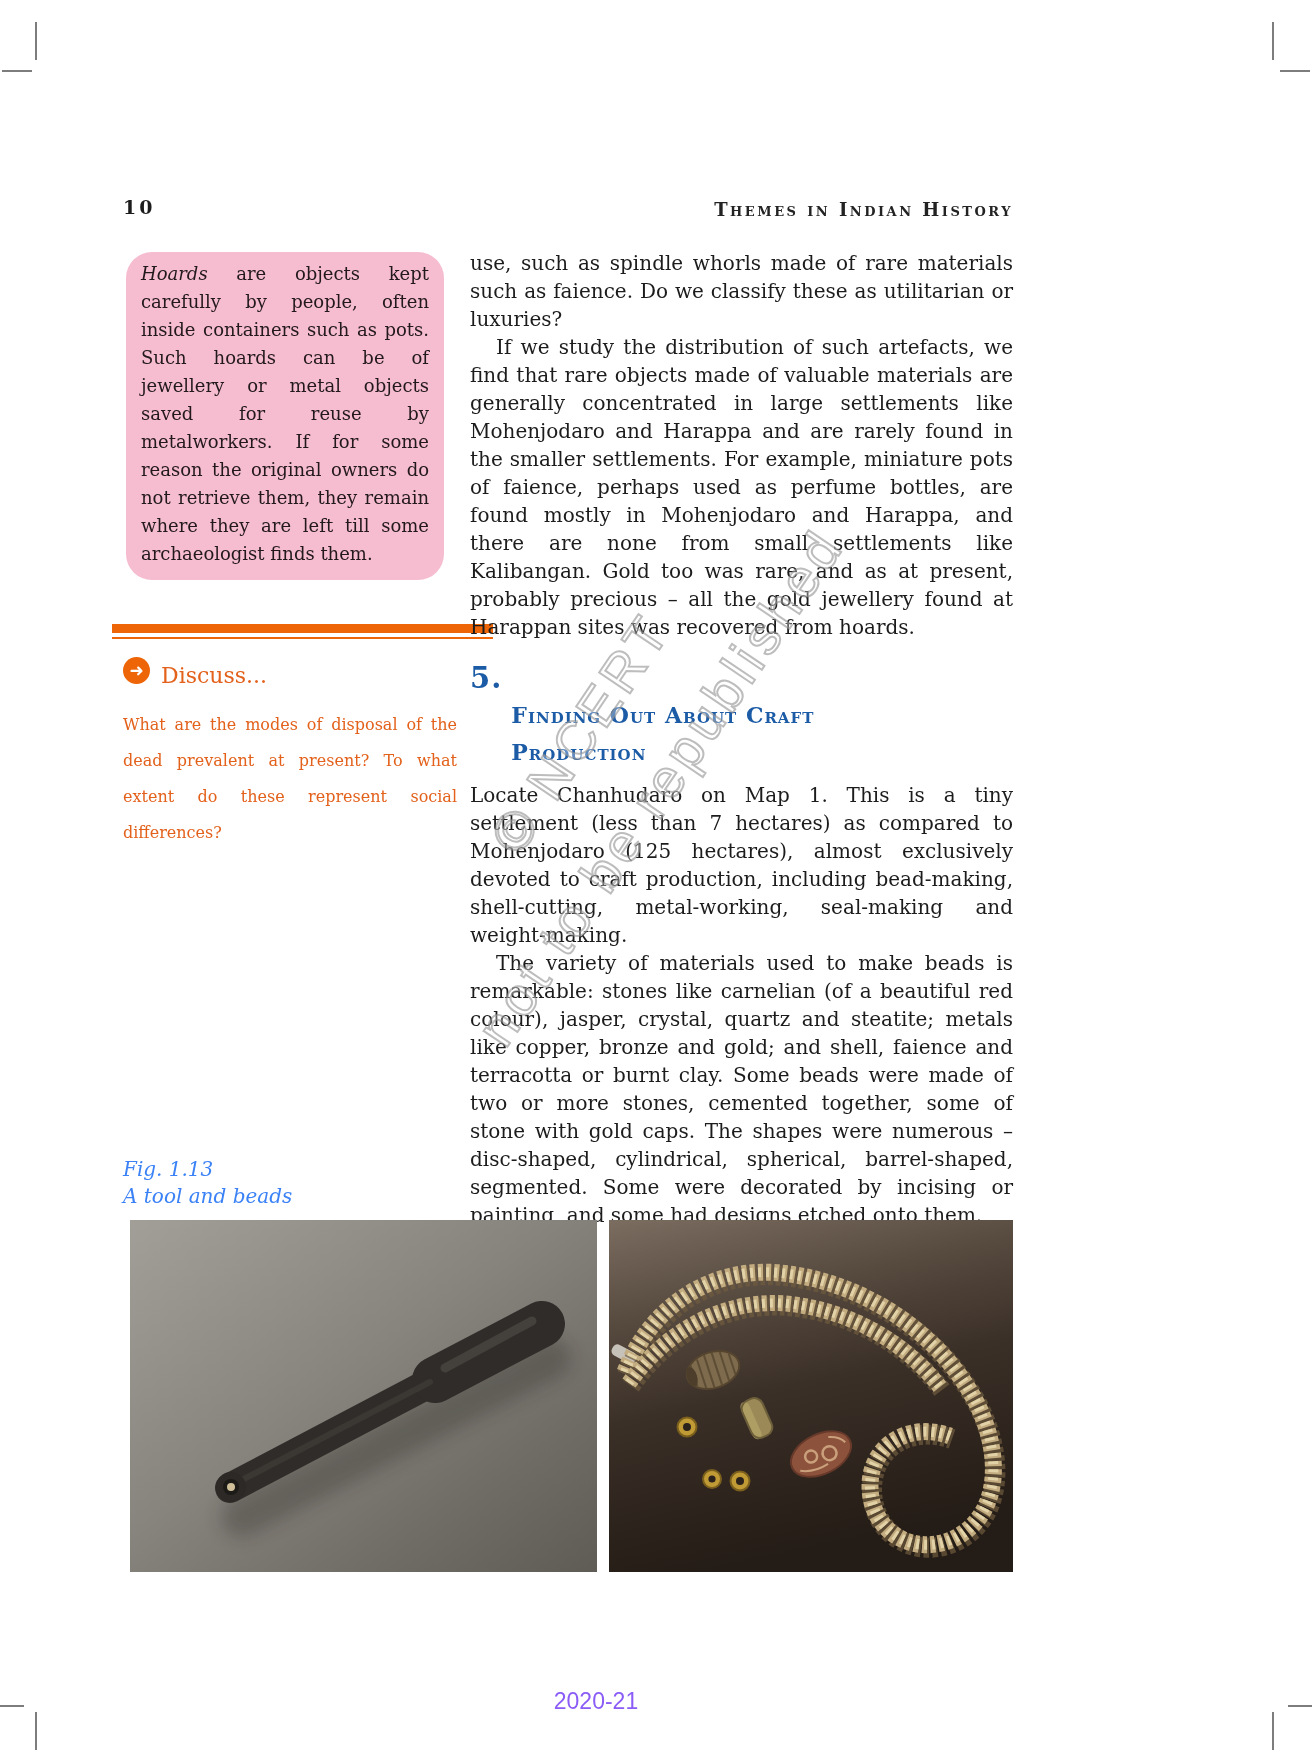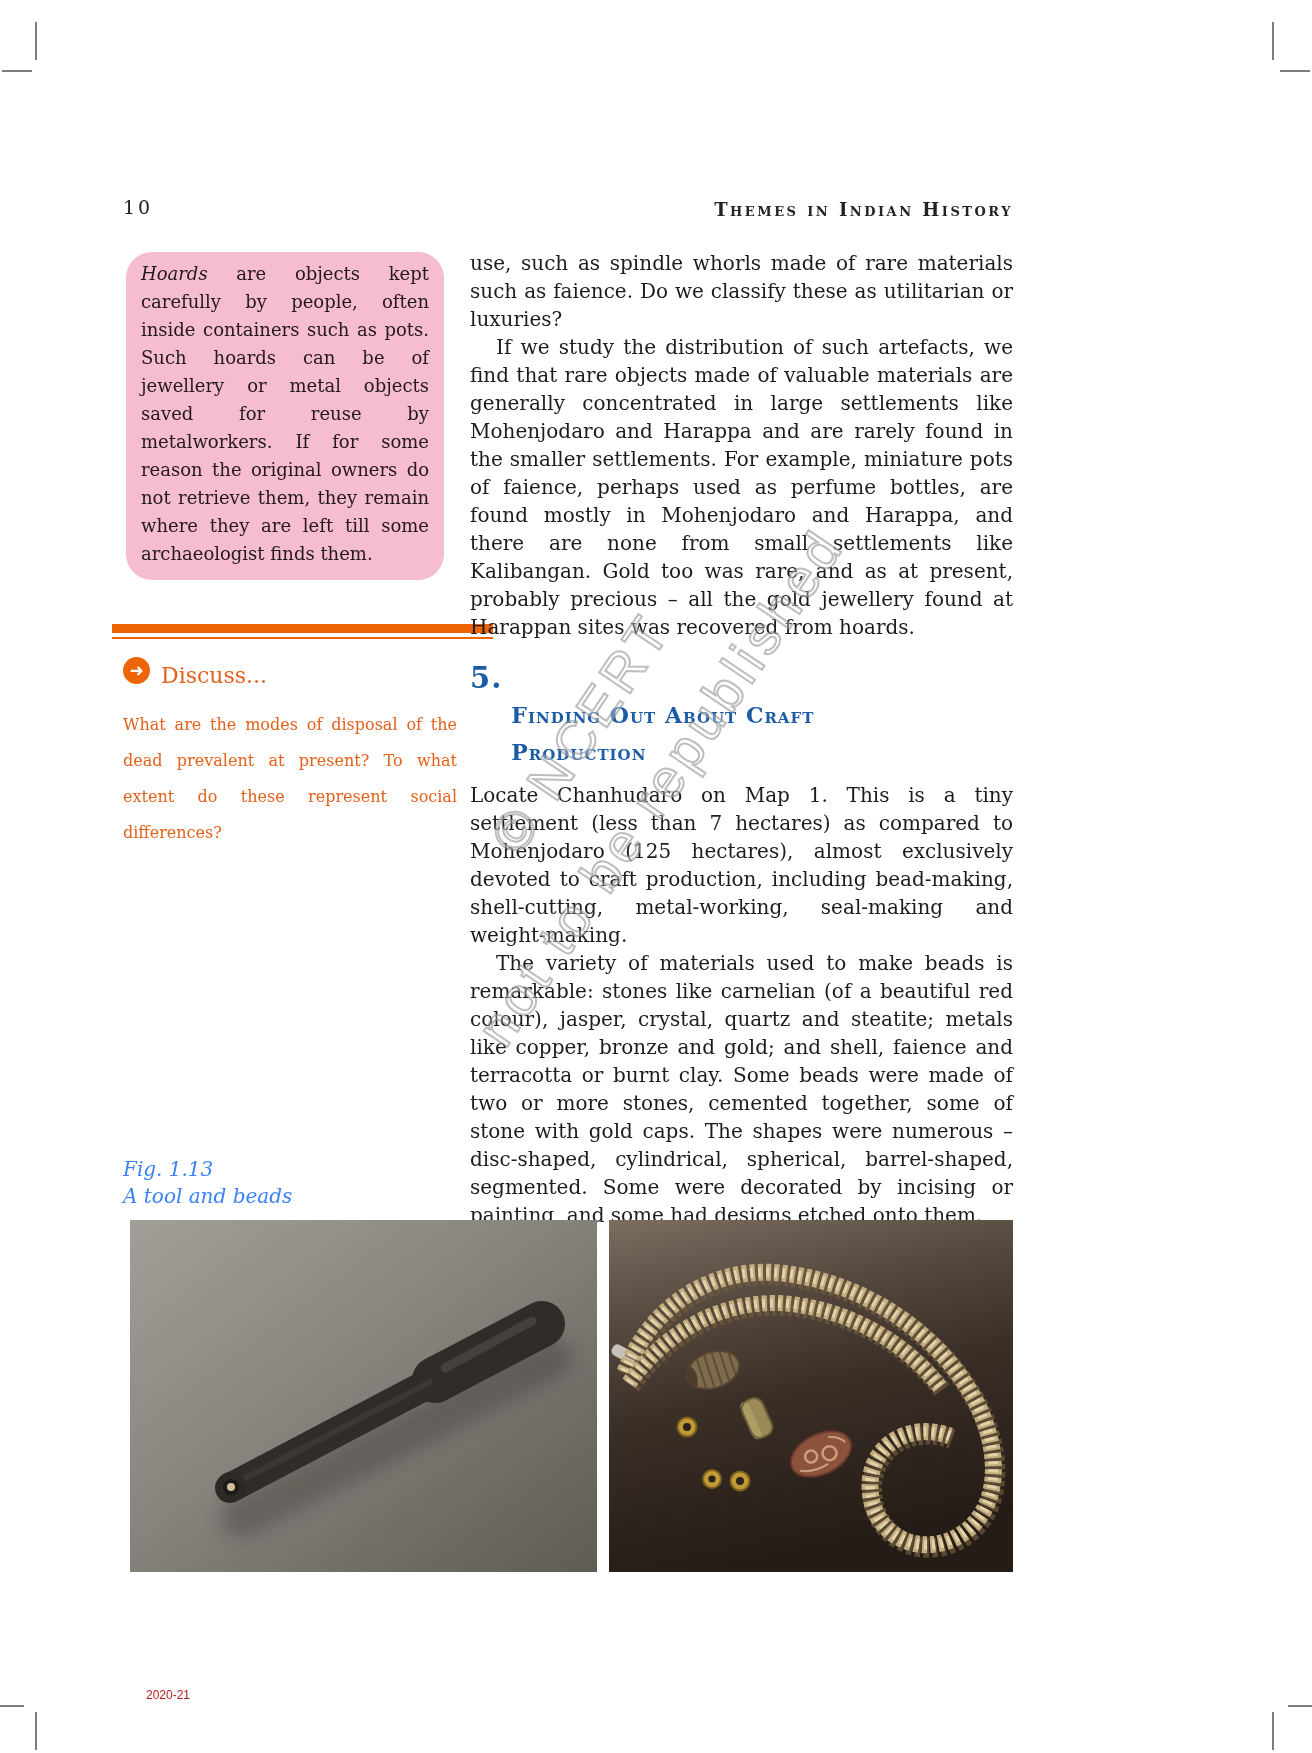--- a/index.html
+++ b/index.html
@@ -5,21 +5,21 @@
   * { margin:0; padding:0; box-sizing:border-box; }
   html,body { background:#ffffff; }
   .page {
     position:relative; width:1312px; height:1753px; background:#fff;
     font-family:"DejaVu Serif", serif; color:#1c1c1c; overflow:hidden;
   }
   
   .crop { position:absolute; background:#7d7d7d; }
 
   
-  .page-num { position:absolute; left:123px; top:196px; font-size:19px; font-weight:normal; letter-spacing:3px; }
+  .page-num { position:absolute; left:123px; top:196px; font-size:19px; font-weight:bold; letter-spacing:3px; }
   .running-header {
     position:absolute; left:560px; top:199px; width:453px; text-align:right;
     font-variant:small-caps; font-size:18px; letter-spacing:2.5px; color:#232323;font-weight:bold;
   }
 
   
   .hoards-box {
     position:absolute; left:126px; top:252px; width:318px; min-height:298px;
     background:#f6bdd0; border-radius:26px; padding:8px 15px 12px 15px;
     font-size:18px; line-height:28px; text-align:justify; color:#23191c;
@@ -59,22 +59,22 @@
     font-family:"Liberation Sans", sans-serif; font-size:54px; line-height:96px; letter-spacing:5px;
     color:rgba(255,255,255,0.30); -webkit-text-stroke:2px rgba(142,142,142,0.58);
   }
 
   
   .photo { position:absolute; top:1220px; height:352px; }
   .photo-tool  { left:130px; width:467px; }
   .photo-beads { left:609px; width:404px; }
   .photo svg { display:block; width:100%; height:100%; }
 
-  .footer { position:absolute; left:146px; top:1688px; width:900px; 
-    font-family:"Liberation Sans", sans-serif; font-size:12px; color:#b91c1c; }
+  .footer { position:absolute; left:146px; top:1688px; width:900px; text-align:center;
+    font-family:"Liberation Sans", sans-serif; font-size:23px; color:#8b5cf6; }
 </style>
 </head>
 <body>
 
 <div class="page">
 
   <div class="crop" style="left:35px;top:22px;width:2px;height:38px;"></div>
   <div class="crop" style="left:2px;top:70px;width:30px;height:2px;"></div>
   <div class="crop" style="left:1272px;top:22px;width:2px;height:38px;"></div>
   <div class="crop" style="left:1280px;top:70px;width:30px;height:2px;"></div>

